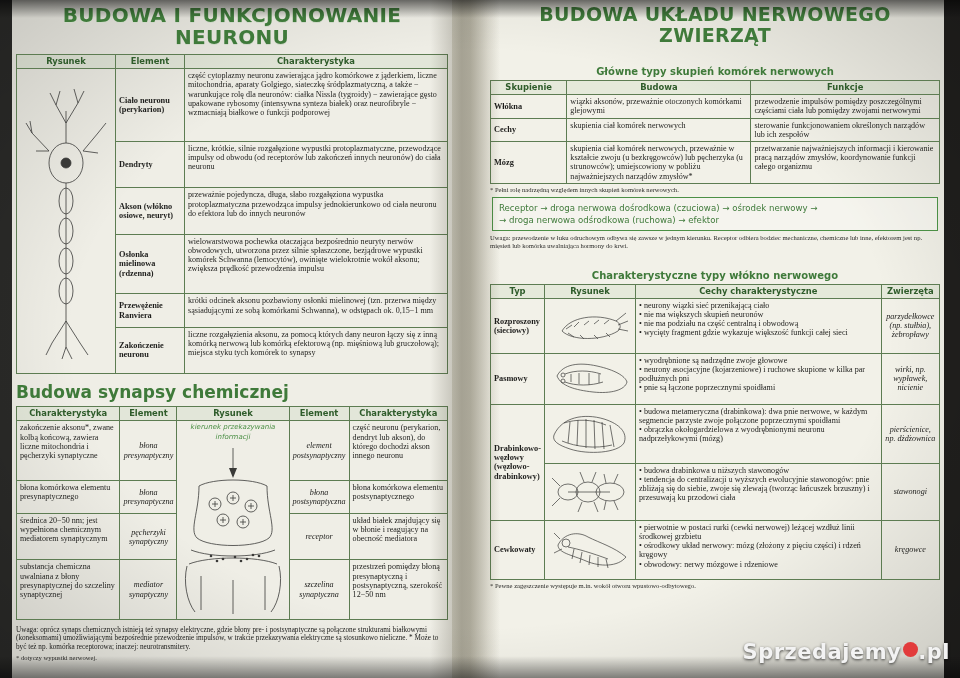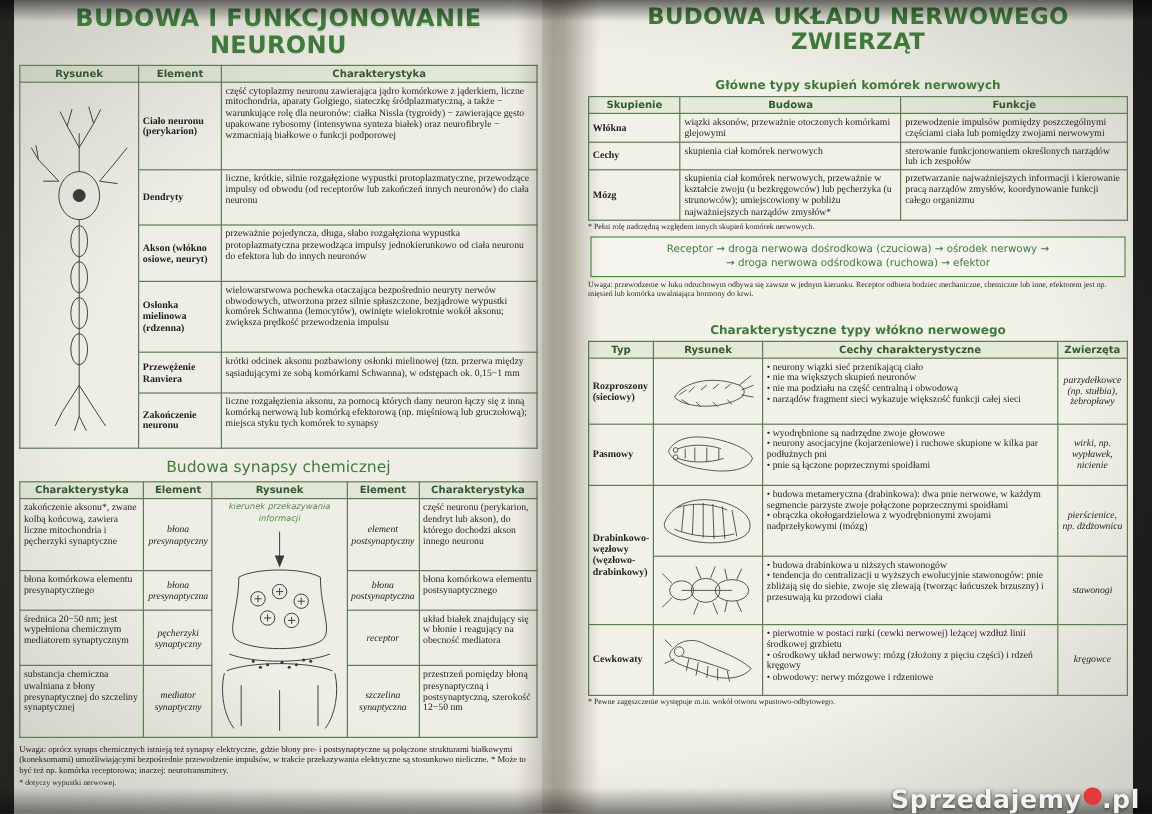--- a/index.html
+++ b/index.html
@@ -31,21 +31,21 @@
     color:#3f7a3a;
     text-align:center;
     letter-spacing:.3px;
     margin:4px 0 6px 0;
   }
   .t-left{font-size:20px;line-height:22px;text-shadow:0 1px 0 #cfd8c8;}
   .t-right{font-size:19px;line-height:21px;margin-top:14px;}
 
   h2.sub{
     font-family:"DejaVu Sans", sans-serif;
-    color:#3f7a3a;font-size:13px;font-weight:normal;text-align:center;margin:8px 0 4px 0;
+    color:#3f7a3a;font-size:17px;font-weight:bold;text-align:left;margin:8px 0 4px 0;
   }
   h2.sub2{
     font-family:"DejaVu Sans", sans-serif;
     color:#3f7a3a;font-size:10px;font-weight:bold;text-align:center;margin:20px 0 3px 0;
   }
 
   table{
     border-collapse:collapse;width:100%;
     font-size:8.1px;line-height:9.2px;
     color:#1d1d1b;
@@ -65,25 +65,24 @@
   td.c{vertical-align:middle;font-weight:bold;font-size:8.3px;}
   td.cc{text-align:center;vertical-align:middle;font-style:italic;}
   .note-sm{font-size:6.6px;line-height:7.6px;color:#2a2a28;margin-top:2px;}
 
   .box-receptor{
     border:1px solid #4b8f45;
     padding:4px 6px;margin:4px 2px 3px 2px;
     font-size:8.6px;line-height:12px;color:#3f7a3a;
     font-family:"DejaVu Sans", sans-serif;
     background:rgba(255,255,255,0.25);
-    text-align:center;
   }
   .fig{display:block;margin:0 auto;}
   .watermark{
-    position:absolute;right:10px;bottom:0;
+    position:absolute;right:10px;bottom:14px;
     font-family:"DejaVu Sans", sans-serif;
     font-size:21px;font-weight:bold;color:#f3f3f3;
     text-shadow:0 1px 3px rgba(0,0,0,.7);
     letter-spacing:.5px;
   }
   .wm-dot{
     display:inline-block;width:15px;height:15px;border-radius:50%;
     background:#e23b3b;color:#fff;font-size:9px;line-height:15px;text-align:center;
     vertical-align:2px;margin-left:2px;
   }
@@ -297,21 +296,21 @@
               <path d="M66 20 L76 12 M68 24 L78 20 M68 28 L78 30"></path>
               <path d="M16 28 l6 -4 M24 26 l5 -5 M34 24 l5 -4 M44 23 l5 -4 M54 23 l5 -4"></path>
               <path d="M18 32 l6 4 M30 34 l4 4 M44 34 l4 4 M56 32 l4 4"></path>
             </g>
           </svg>
         </td>
         <td>
           <div>• <span>neurony wiązki sieć przenikającą ciało</span></div>
           <div>• <span>nie ma większych skupień neuronów</span></div>
           <div>• <span>nie ma podziału na część centralną i obwodową</span></div>
-          <div>• <span>narządów fragment sieci wykazuje większość funkcji całej sieci</span></div>
+          <div>• <span>wycięty fragment gdzie wykazuje większość funkcji całej sieci</span></div>
         </td>
         <td class="cc">parzydełkowce (np. stułbia), żebropławy</td>
       </tr>
 
       <tr>
         <td class="c">Pasmowy</td>
         <td class="cc">
           <svg class="fig" width="82" height="46" viewBox="0 0 82 46">
             <g stroke="#3a3a38" fill="none" stroke-width="0.7">
               <path d="M8 20 C14 8 30 6 48 10 C66 14 76 20 78 26 C76 34 62 38 44 36 C26 34 12 30 8 20 Z"></path>
@@ -336,21 +335,21 @@
           <svg class="fig" width="84" height="54" viewBox="0 0 84 54">
             <g stroke="#3a3a38" fill="none" stroke-width="0.7">
               <path d="M6 28 C14 10 36 6 56 12 C72 17 80 26 76 36 C70 46 40 48 22 42 C10 38 4 34 6 28 Z"></path>
               <path d="M16 16 C28 12 44 12 58 18 M14 34 C28 40 48 42 64 38"></path>
               <path d="M22 15 L20 36 M30 13 L29 39 M38 12 L38 41 M46 13 L47 42 M54 15 L56 42 M62 18 L66 40"></path>
             </g>
           </svg>
         </td>
         <td>
           <div>• <span>budowa metameryczna (drabinkowa): dwa pnie nerwowe, w każdym segmencie parzyste zwoje połączone poprzecznymi spoidłami</span></div>
-          <div>• <span>obrączka okołogardzielowa z wyodrębnionymi zwojami nadprzełykowymi (mózg)</span></div>
+          <div>• <span>obrączka okołogardzielowa z wyodrębnionymi neuronu nadprzełykowymi (mózg)</span></div>
         </td>
         <td class="cc">pierścienice, np. dżdżownica</td>
       </tr>
 
       <tr>
         <td class="cc">
           <svg class="fig" width="84" height="52" viewBox="0 0 84 52">
             <g stroke="#3a3a38" fill="none" stroke-width="0.7">
               <ellipse cx="20" cy="26" rx="10" ry="8"></ellipse>
               <ellipse cx="40" cy="26" rx="12" ry="10"></ellipse>

